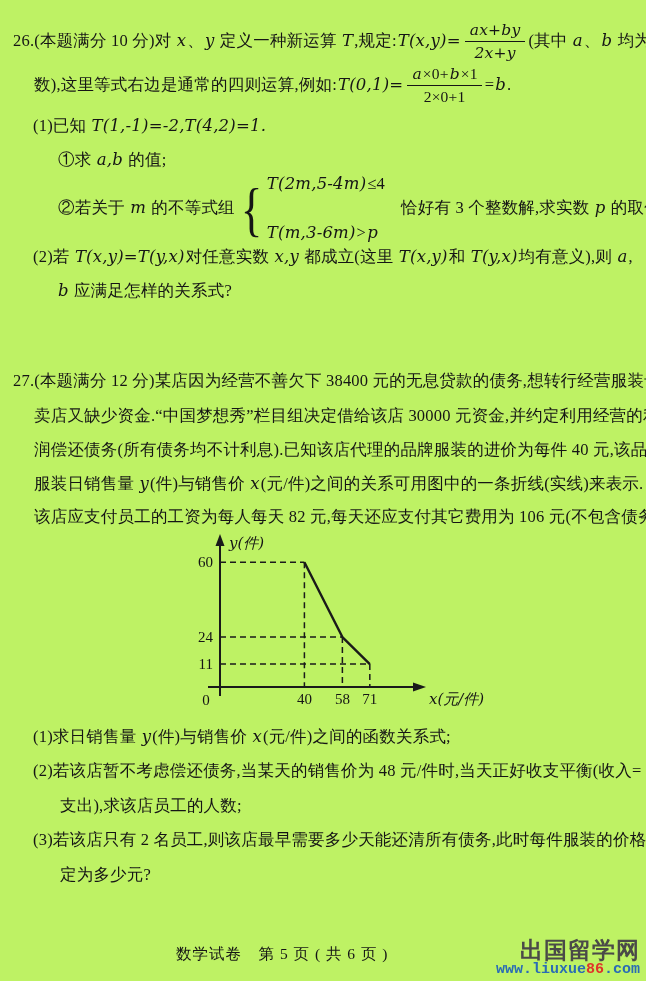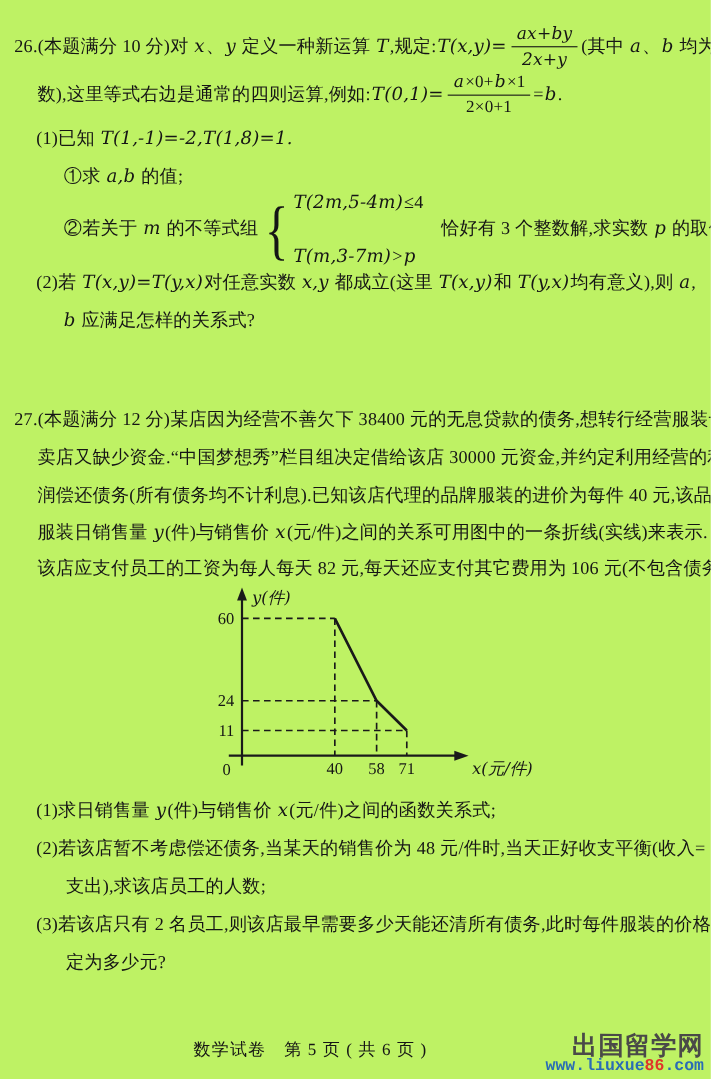--- a/index.html
+++ b/index.html
@@ -67,33 +67,33 @@
   <div class="line" style="left:34px;top:64px;">
     <span><span>数),这里等式右边是通常的四则运算,例如:</span><span class="m">T(0,1)=</span></span>
     <span class="frac">
       <span class="num"><span class="m">a</span><span>×0+</span><span class="m">b</span><span>×1</span></span>
       <span class="den"><span>2×0+1</span></span>
     </span>
     <span><span>=</span><span class="m">b</span><span>.</span></span>
   </div>
 
   <div class="line" style="left:33px;top:116px;">
-    <span><span>(1)已知 </span><span class="m">T(1,-1)=-2,T(1,8)=1.</span></span>
+    <span><span>(1)已知 </span><span class="m">T(1,-1)=-2,T(4,2)=1.</span></span>
   </div>
 
   <div class="line" style="left:58px;top:150px;">
     <span><span>①求 </span><span class="m">a,b</span><span> 的值;</span></span>
   </div>
 
   <div class="line" style="left:58px;top:174px;">
     <span><span>②若关于 </span><span class="m">m</span><span> 的不等式组</span></span>
     <span class="brace">{</span>
     <span class="sys">
       <span><span class="m">T(2m,5-4m)</span><span>≤4</span></span>
-      <span><span class="m">T(m,3-7m)</span><span>&gt;</span><span class="m">p</span></span>
+      <span><span class="m">T(m,3-6m)</span><span>&gt;</span><span class="m">p</span></span>
     </span>
     <span class="sys-post"><span>恰好有 3 个整数解,求实数 </span><span class="m">p</span><span> 的取值范围;</span></span>
   </div>
 
   <div class="line" style="left:33px;top:247px;">
     <span><span>(2)若 </span><span class="m">T(x,y)=T(y,x)</span><span>对任意实数 </span><span class="m">x,y</span><span> 都成立(这里 </span><span class="m">T(x,y)</span><span>和 </span><span class="m">T(y,x)</span><span>均有意义),则 </span><span class="m">a</span><span>,</span></span>
   </div>
 
   <div class="line" style="left:57px;top:281px;">
     <span><span class="m">b</span><span> 应满足怎样的关系式?</span></span>

